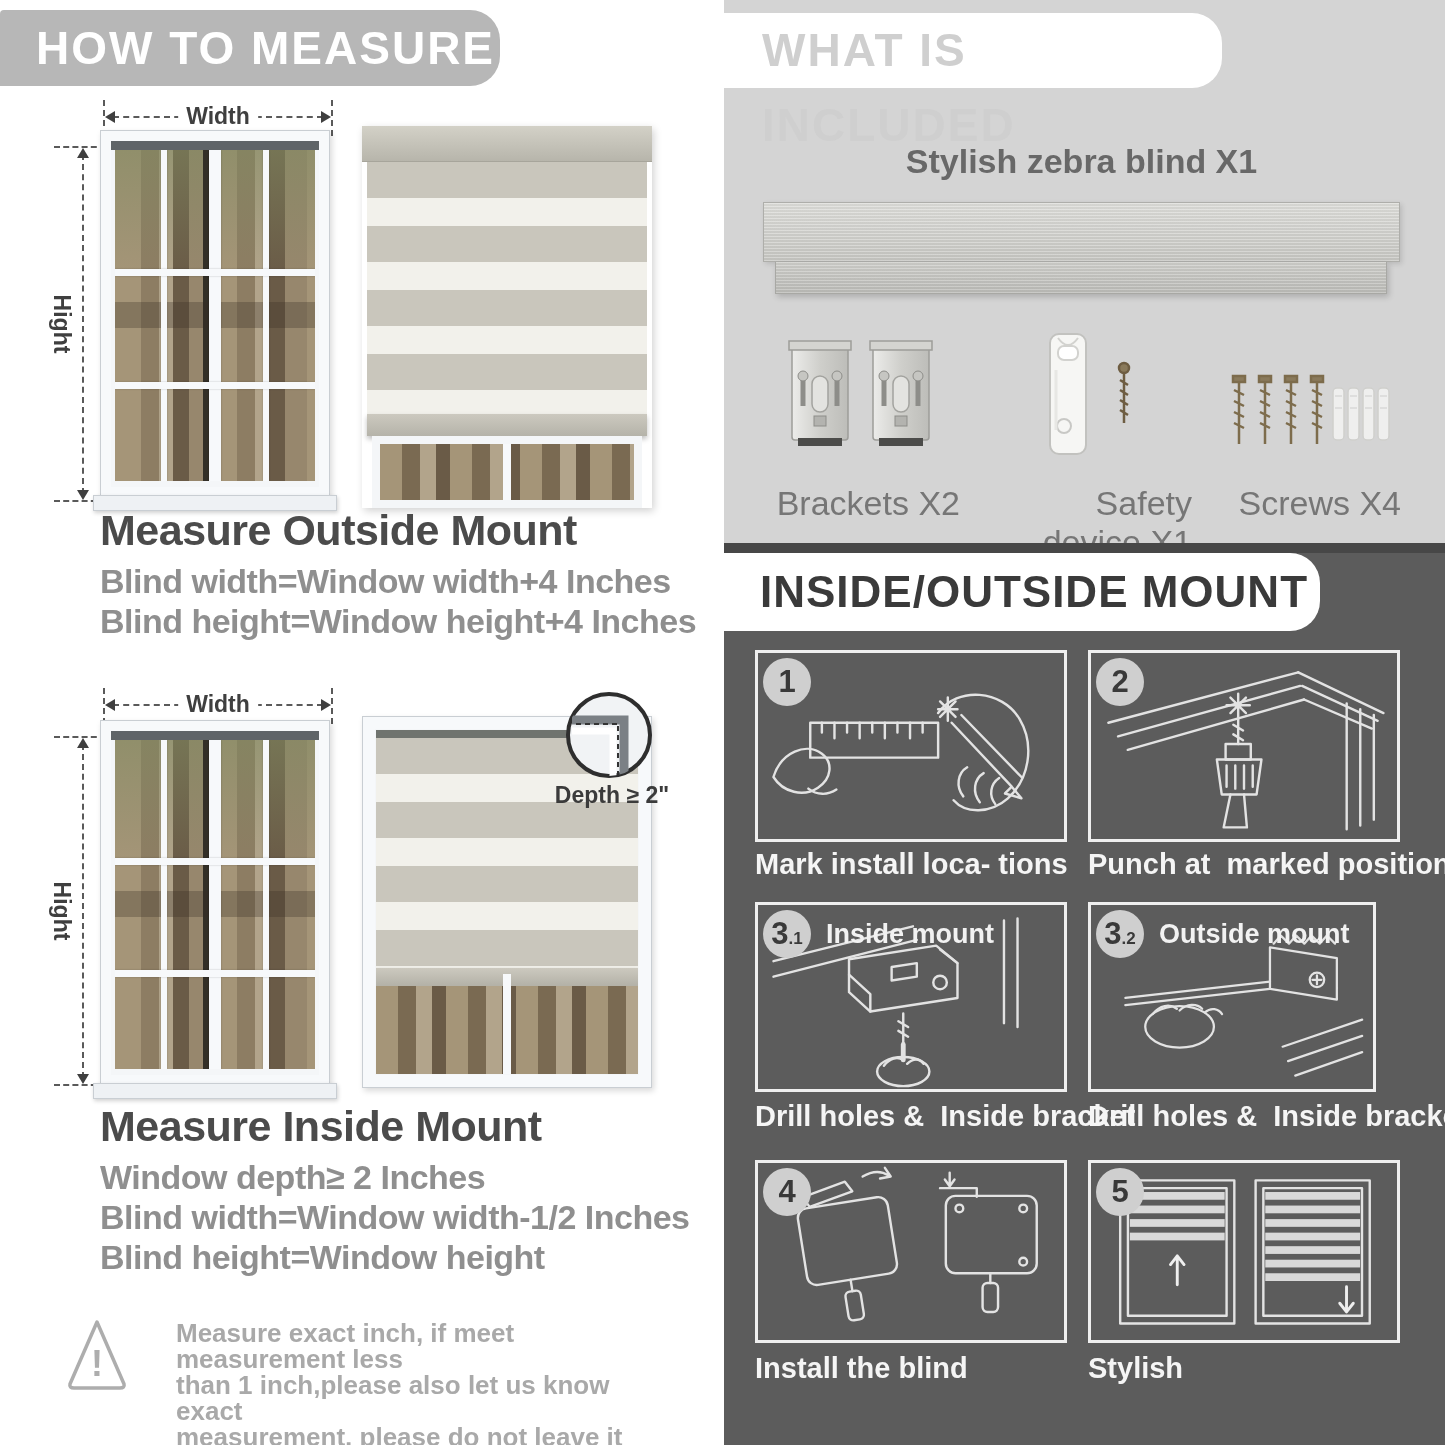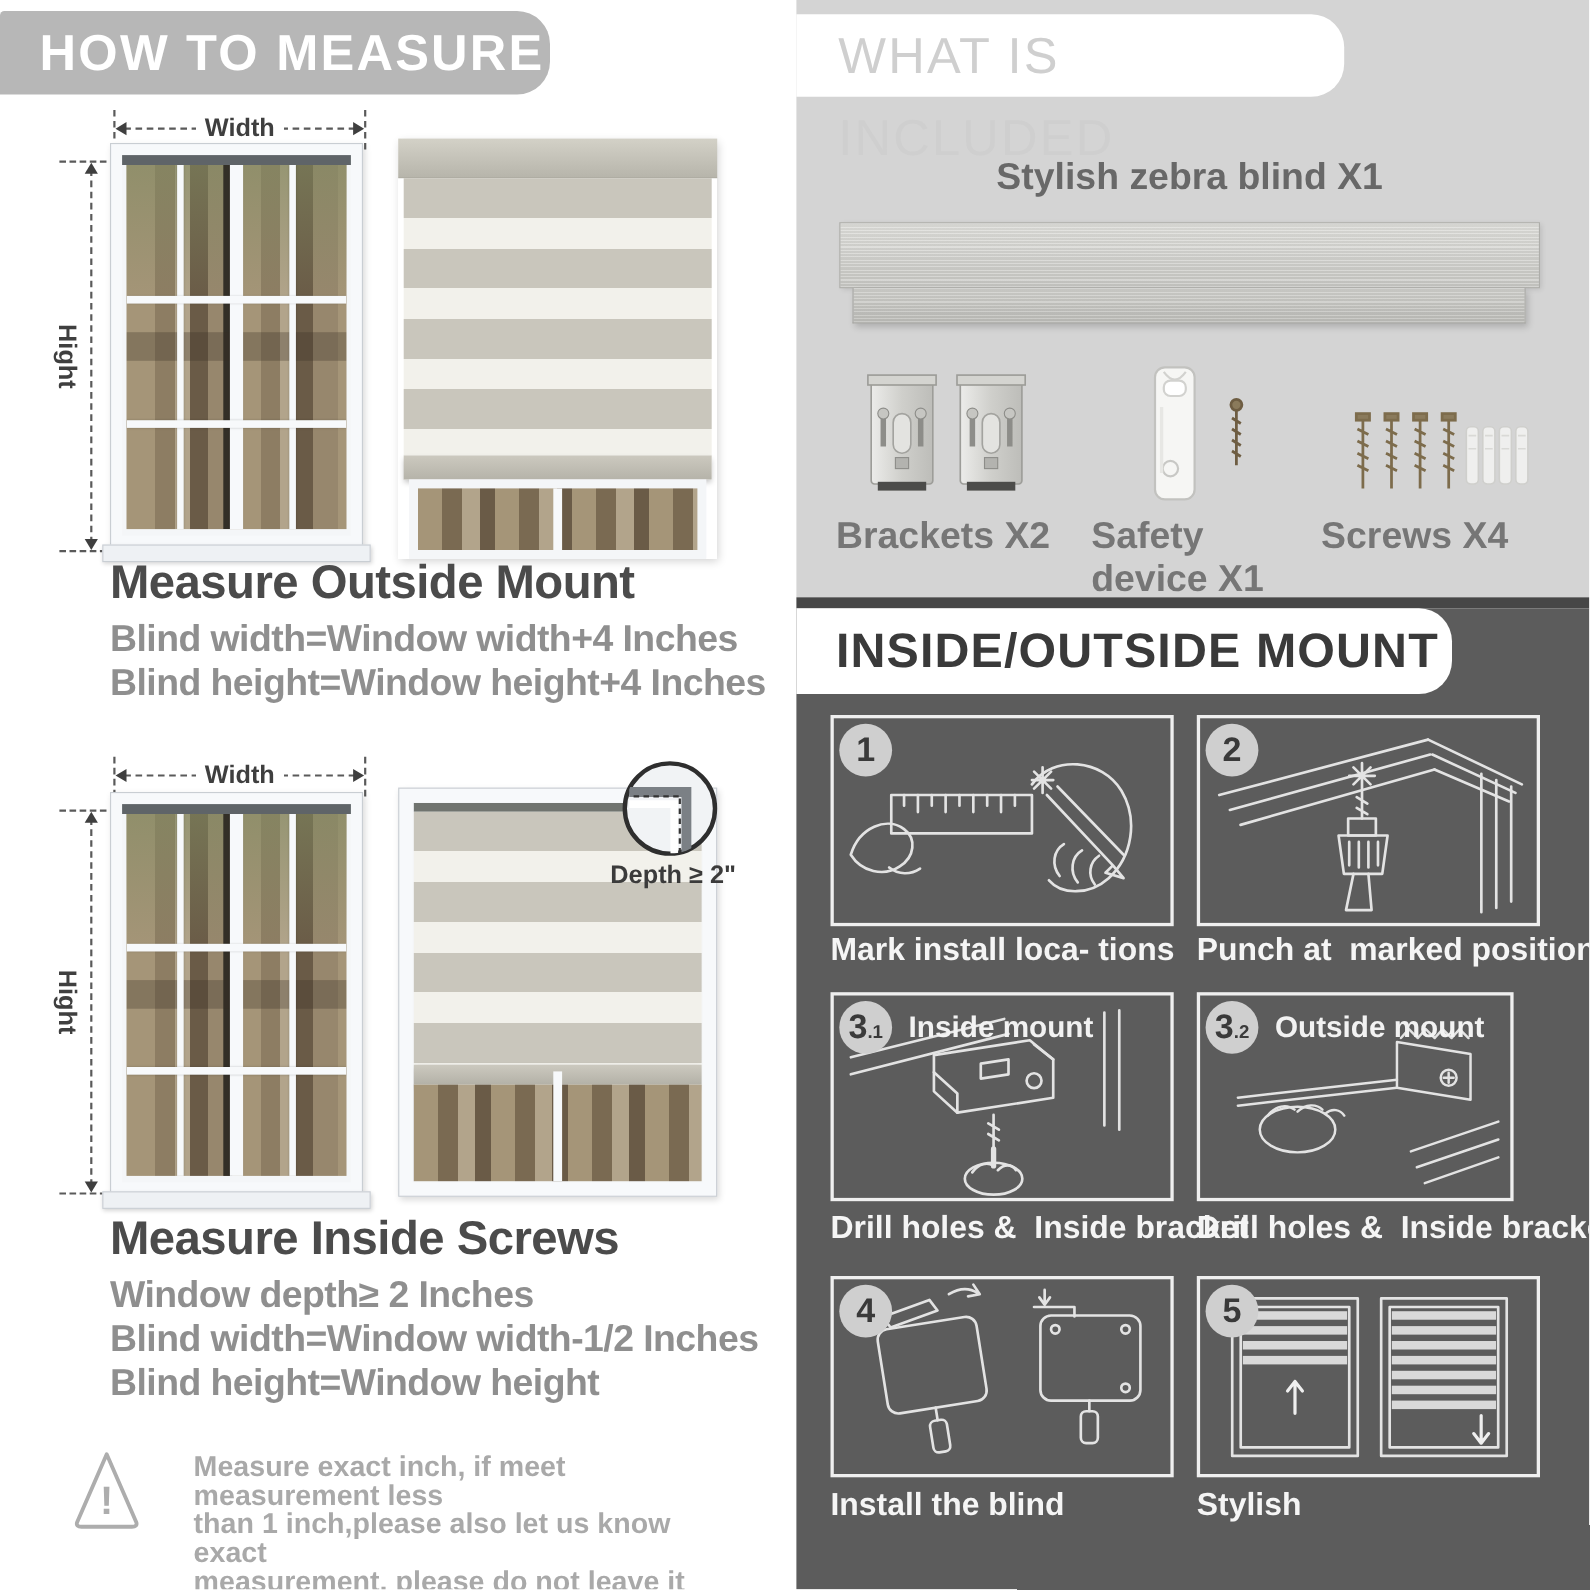--- a/index.html
+++ b/index.html
@@ -72,31 +72,31 @@
     background:repeating-linear-gradient(90deg,#a59578 0 22px,#7a6a52 22px 40px,#b2a48b 40px 56px,#6a5b47 56px 70px);}
   .wininside .mm{position:absolute;top:244px;bottom:0;left:50%;width:8px;margin-left:-4px;background:#f7f9fb;}
 
   .depth-label{color:#3b3b3b;font-size:23px;font-weight:bold;text-align:center;}
 
   .warn-text{color:#a9a9a9;font-size:26px;font-weight:bold;line-height:26px;}
 
   
   .sec-included{left:724px;top:0;width:721px;height:543px;background:#d4d4d4;}
   .capsule{background:#ffffff;border-radius:0 30px 30px 0;}
-  .wii-text{color:#cfcfcf;font-size:46px;font-weight:normal;letter-spacing:2px;line-height:75px;padding-left:38px;}
+  .wii-text{color:#cfcfcf;font-size:46px;font-weight:bold;letter-spacing:2px;line-height:75px;padding-left:38px;}
   .product-label{color:#686868;font-size:34px;font-weight:bold;text-align:center;}
   .rail-top{background:
       repeating-linear-gradient(0deg,rgba(255,255,255,.25) 0 1px,rgba(0,0,0,.03) 1px 3px),
       linear-gradient(180deg,#dcdcd8,#c6c6c2);
       border:1px solid #aeaeaa;box-shadow:2px 2px 5px rgba(0,0,0,.12);}
   .rail-lip{background:
       repeating-linear-gradient(0deg,rgba(255,255,255,.2) 0 1px,rgba(0,0,0,.04) 1px 3px),
       linear-gradient(180deg,#cfcfcb,#bcbcb8);
       border:1px solid #a8a8a4;border-top:none;box-shadow:2px 3px 6px rgba(0,0,0,.18);}
-  .part-label{color:#767676;font-size:34px;font-weight:bold;text-align:left;}
+  .part-label{color:#767676;font-size:34px;font-weight:normal;text-align:right;margin-top:16px;}
 
   
   .sec-strip{left:724px;top:543px;width:721px;height:10px;background:#474747;}
   .sec-mount{left:724px;top:553px;width:721px;height:892px;background:#5c5c5c;}
   .iom-text{color:#3a3a3a;font-size:44px;font-weight:bold;letter-spacing:1px;line-height:78px;padding-left:36px;}
   .panel{border:3px solid #efefef;background:#5c5c5c;}
   .badge{position:absolute;left:5px;top:5px;width:48px;height:48px;border-radius:50%;background:#cfcfcf;
     color:#3a3a3a;font-size:31px;font-weight:bold;text-align:center;line-height:48px;}
   .badge .sub{font-size:17px;font-weight:bold;}
   .step-label{position:absolute;left:68px;top:14px;color:#f2f2f2;font-size:27px;font-weight:bold;}
@@ -207,21 +207,21 @@
     <circle cx="45" cy="45" r="41" fill="#f1f3f5" stroke="#2e2e2e" stroke-width="4"></circle>
     <g clip-path="url(#magclip)">
       <path d="M8,30 H60 V86" stroke="#7b8085" stroke-width="9" fill="none"></path>
       <path d="M8,41 H49 V86" stroke="#ffffff" stroke-width="7" fill="none"></path>
       <path d="M54,36 V84" stroke="#333" stroke-width="2" stroke-dasharray="5 4" fill="none"></path>
       <path d="M12,34 H56" stroke="#333" stroke-width="2" stroke-dasharray="5 4" fill="none"></path>
     </g>
   </svg>
   <div class="abs depth-label" style="left:552px;top:782px;width:120px;">Depth ≥ 2"</div>
 
-  <div class="abs mtitle" style="left:100px;top:1102px;">Measure Inside Screws</div>
+  <div class="abs mtitle" style="left:100px;top:1102px;">Measure Inside Mount</div>
   <div class="abs msub" style="left:100px;top:1158px;text-align:center;">Window depth≥ 2 Inches</div>
   <div class="abs msub" style="left:100px;top:1198px;">Blind width=Window width-1/2 Inches</div>
   <div class="abs msub" style="left:100px;top:1238px;">Blind height=Window height</div>
 
   <svg class="abs" style="left:66px;top:1316px;" width="62" height="78" viewBox="0 0 62 78">
     <path d="M31,6 L58,68 Q59,72 54,72 L8,72 Q3,72 4,68 Z" fill="none" stroke="#adadad" stroke-width="3.5" stroke-linejoin="round"></path>
     <text x="31" y="60" text-anchor="middle" font-size="36" font-weight="bold" fill="#adadad" font-family="Liberation Sans, sans-serif">!</text>
   </svg>
   <div class="abs warn-text" style="left:176px;top:1320px;width:470px;">
     <div>Measure exact inch, if meet measurement less</div>

